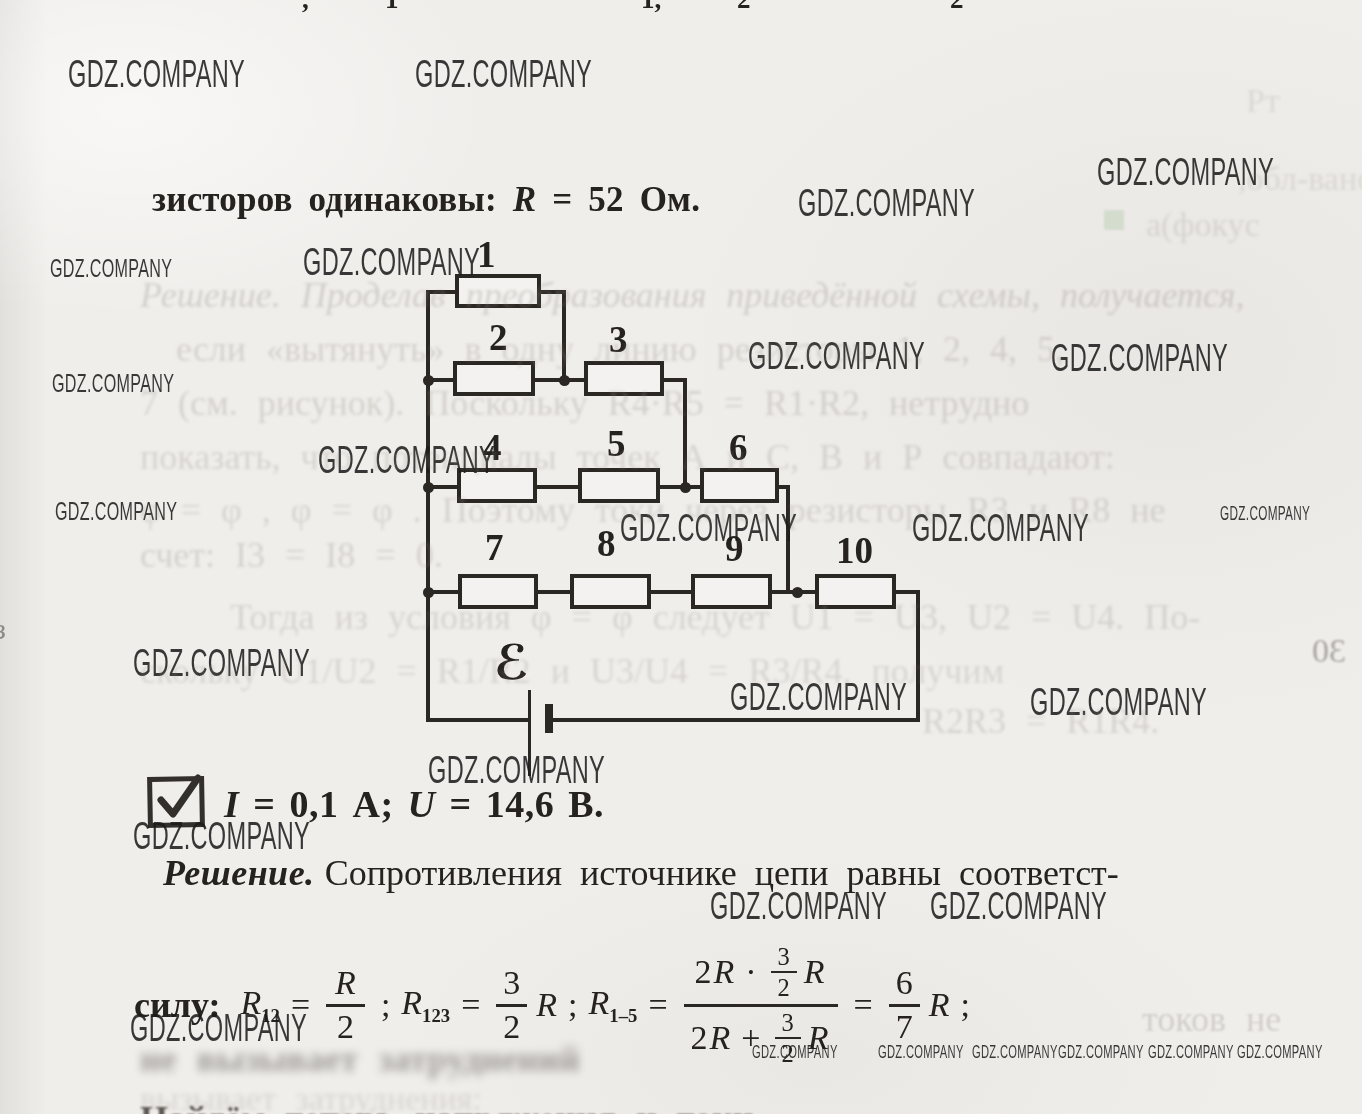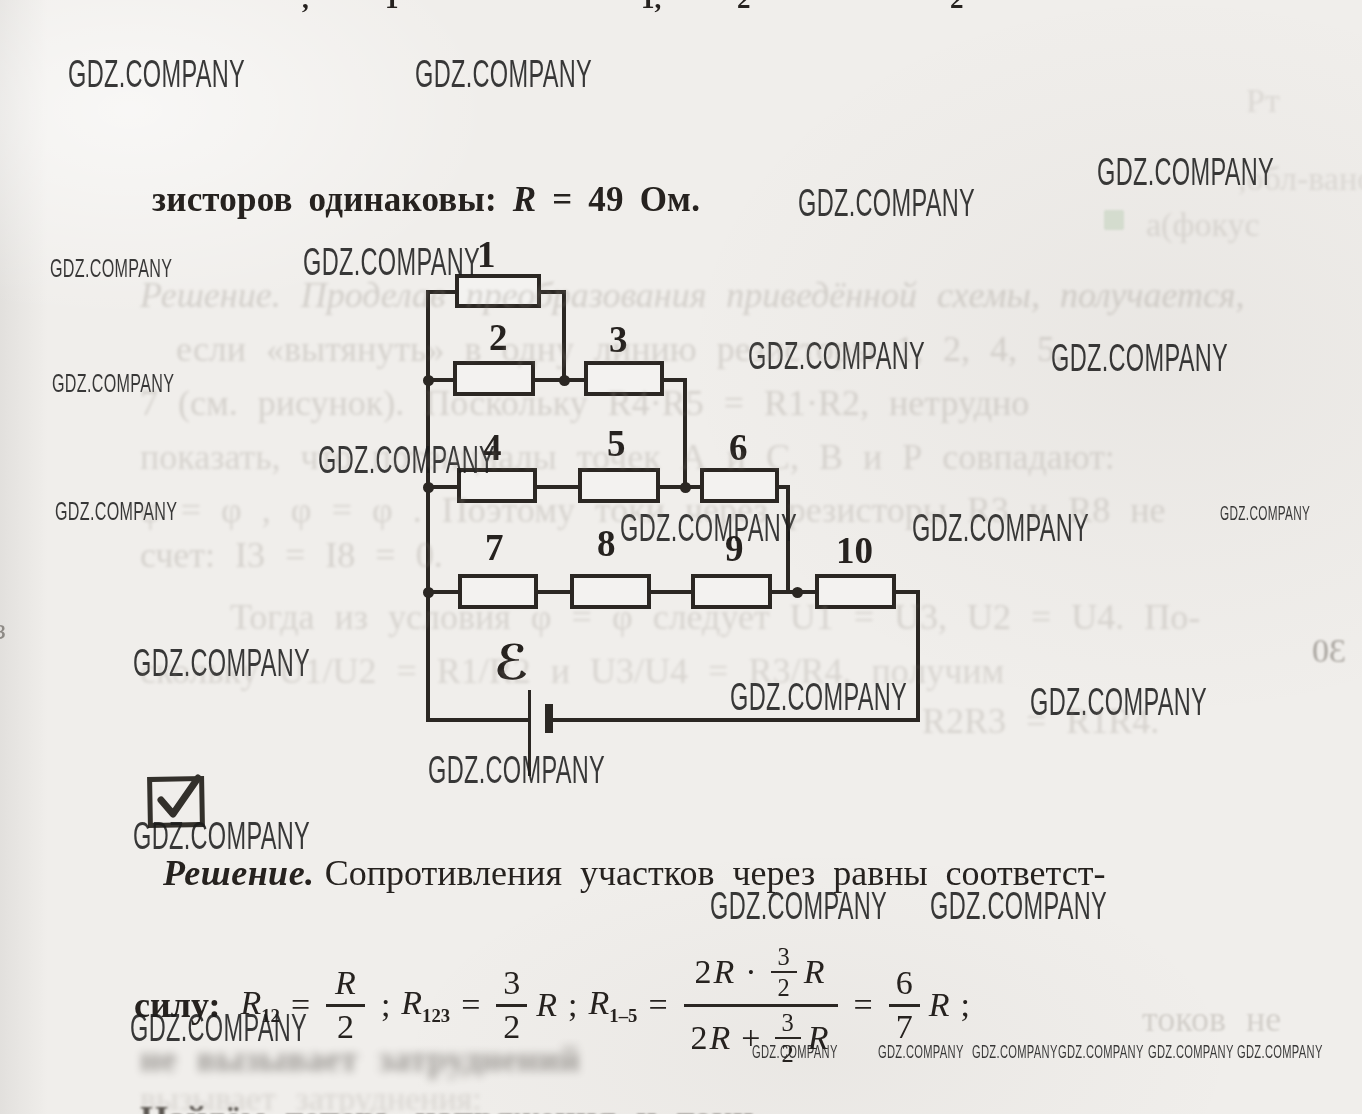--- a/index.html
+++ b/index.html
@@ -113,24 +113,25 @@
       <div class="wire" style="left: 528px; top: 690px; width: 3px; height: 86px;"></div>
       <div class="wire" style="left: 545px; top: 704px; width: 8px; height: 29px;"></div>
       <div class="emf emfch" style="left: 494px; top: 634px;">ℰ</div>
     </div>
 
   <div class="ans-row" id="ansRow">
     <svg class="ans-check" width="64" height="60" viewBox="0 0 64 60">
       <rect x="4" y="9" width="52" height="46" fill="none" stroke="#33302b" stroke-width="5" transform="rotate(-1 30 32)"></rect>
       <path d="M15 30 L27 44 L52 8" fill="none" stroke="#33302b" stroke-width="7" stroke-linecap="round" stroke-linejoin="round"></path>
     </svg>
+    <div class="ans-text" id="ansText"><span class="it">I</span><span> = 0,1 А;  </span><span class="it">U</span><span> = 14,6 В.</span></div>
   </div>
 
   <div class="sol-line">
-    <span class="sol-lead">Решение.</span><span>Сопротивления участков через равны соответст-</span>
+    <span class="sol-lead">Решение.</span><span>Сопротивления источнике цепи равны соответст-</span>
   </div>
 
   <div class="formula" id="formula">
     <span class="lead2">силу:</span>
   <span class="v">R<sub>12</sub></span>
       <span class="op up">=</span>
       <div class="frac">
         <div class="num">
           <span class="v">R</span>
         </div>
@@ -194,21 +195,21 @@
       </div>
       <span class="v">R</span>
       <span class="op up">;</span>
     </div>
 
 <div class="cut-frag" style="left: 302px; top: -16px;">,</div>
     <div class="cut-frag" style="left: 385px; top: -16px;">1</div>
     <div class="cut-frag" style="left: 641px; top: -16px;">1,</div>
     <div class="cut-frag" style="left: 737px; top: -16px;">2</div>
     <div class="cut-frag" style="left: 950px; top: -16px;">2</div>
-    <div class="text-line" style="left: 152px; top: 179px;"><span>зисторов одинаковы: </span><span class="it">R</span><span> = 49 Ом.</span></div>
+    <div class="text-line" style="left: 152px; top: 179px;"><span>зисторов одинаковы: </span><span class="it">R</span><span> = 52 Ом.</span></div>
     <div class="wm" style="left: 68px; top: 52px; font-size: 38px;">GDZ.COMPANY</div>
     <div class="wm" style="left: 415px; top: 52px; font-size: 38px;">GDZ.COMPANY</div>
     <div class="wm" style="left: 1097px; top: 150px; font-size: 38px;">GDZ.COMPANY</div>
     <div class="wm" style="left: 798px; top: 181px; font-size: 38px;">GDZ.COMPANY</div>
     <div class="wm" style="left: 303px; top: 240px; font-size: 38px;">GDZ.COMPANY</div>
     <div class="wm" style="left: 748px; top: 334px; font-size: 38px;">GDZ.COMPANY</div>
     <div class="wm" style="left: 1051px; top: 336px; font-size: 38px;">GDZ.COMPANY</div>
     <div class="wm" style="left: 318px; top: 438px; font-size: 38px;">GDZ.COMPANY</div>
     <div class="wm" style="left: 620px; top: 506px; font-size: 38px;">GDZ.COMPANY</div>
     <div class="wm" style="left: 912px; top: 506px; font-size: 38px;">GDZ.COMPANY</div>

